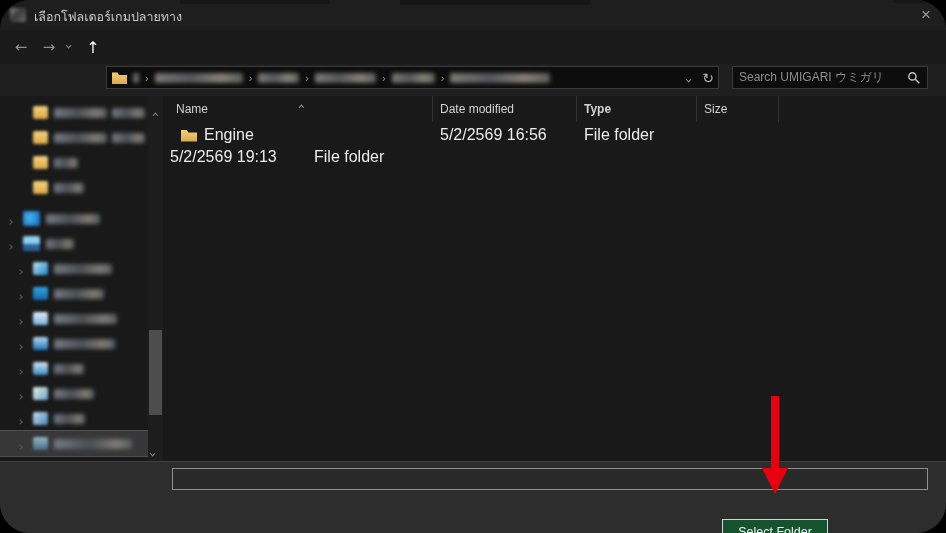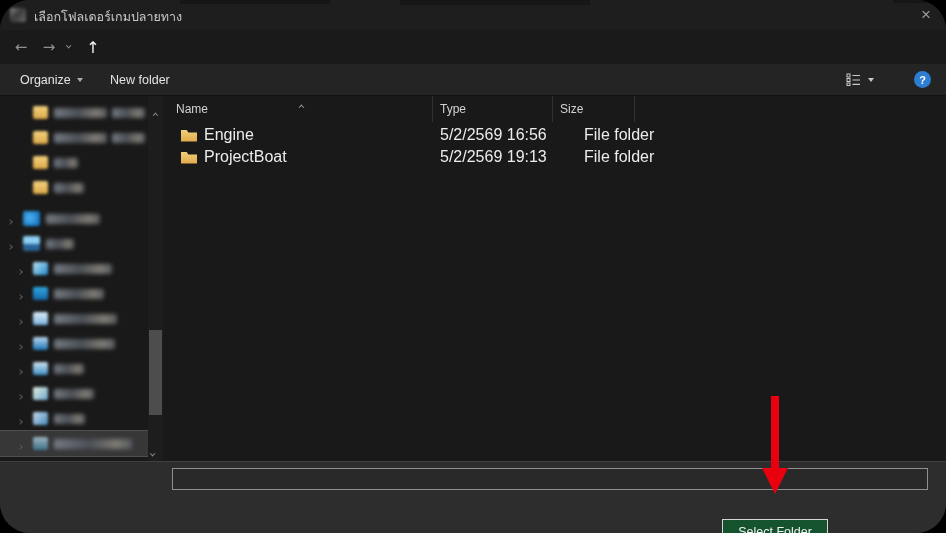--- a/index.html
+++ b/index.html
@@ -166,43 +166,20 @@
 
     <div class="field searchbox">
       <span class="search-ph">Search UMIGARI ウミガリ</span>
       <svg width="14" height="14" viewBox="0 0 14 14">
         <circle cx="5.4" cy="5.4" r="3.6" fill="none" stroke="#c4c4c4" stroke-width="1.4"></circle>
         <line x1="8.3" y1="8.3" x2="12.3" y2="12.3" stroke="#c4c4c4" stroke-width="1.4"></line>
       </svg>
     </div>
   </div>
 
-  <div class="toolbar">
-    <div class="tool-item" style="left:20px;">
-      <span>Organize</span>
-      <span class="tri-down"></span>
-    </div>
-    <div class="tool-item" style="left:110px;">
-      <span>New folder</span>
-    </div>
-    <div class="tool-item" style="left:846px;">
-      <svg class="view-icon" width="16" height="13" viewBox="0 0 16 13">
-        <rect x="1" y="1" width="3" height="3" fill="none" stroke="#c9c9c9" stroke-width="1"></rect>
-        <rect x="1" y="5.5" width="3" height="3" fill="none" stroke="#c9c9c9" stroke-width="1"></rect>
-        <rect x="1" y="10" width="3" height="2.5" fill="none" stroke="#c9c9c9" stroke-width="1"></rect>
-        <line x1="6.5" y1="2.5" x2="14" y2="2.5" stroke="#c9c9c9" stroke-width="1.2"></line>
-        <line x1="6.5" y1="7" x2="14" y2="7" stroke="#c9c9c9" stroke-width="1.2"></line>
-        <line x1="6.5" y1="11.3" x2="14" y2="11.3" stroke="#c9c9c9" stroke-width="1.2"></line>
-      </svg>
-      <span class="tri-down" style="border-top-color:#c8c8c8;"></span>
-    </div>
-    <div class="help-btn">
-        <span>?</span>
-      </div>
-  </div>
 
   <div class="content">
 
     <div class="sidebar">
       <div>
           <div class="sb-group g1">
             <div class="sb-item">
               <span class="sb-icon i-folder"></span>
               <span class="sb-label" style="width: 53px;"></span>
               <span class="sb-label extra" style="width: 33px;"></span>
@@ -282,42 +259,41 @@
         <span class="sb-arrow bottom"><span class="chev down small"></span></span>
       </div>
     </div>
 
     <div class="filelist">
       <div class="flh">
           <div class="flh-cell first" style="width: 270px;">
             <span>Name</span>
             <span class="sort-chev"><span class="chev up small"></span></span>
           </div>
-          <div class="flh-cell" style="width: 120px;">
+          <div class="flh-cell" style="width: 144px;">
+            <span>Date modified</span>
+          </div>
+          <div class="flh-cell" style="width: 120px; font-weight: bold;">
             <span>Type</span>
           </div>
           <div class="flh-cell" style="width: 82px;">
             <span>Size</span>
           </div>
         </div>
       <div class="rows">
           <div class="frow">
             <div class="fcell name" style="width: 270px;">
               <span class="folder-ico"></span>
               <span>Engine</span>
             </div>
             <div class="fcell" style="width: 144px;">5/2/2569 16:56</div>
             <div class="fcell" style="width: 120px;">File folder</div>
             <div class="fcell" style="width: 82px;"></div>
           </div>
           <div class="frow">
-            <div class="fcell name" style="width: 270px;">
-              <span class="folder-ico"></span>
-              <span>ProjectBoat</span>
-            </div>
             <div class="fcell" style="width: 144px;">5/2/2569 19:13</div>
             <div class="fcell" style="width: 120px;">File folder</div>
             <div class="fcell" style="width: 82px;"></div>
           </div>
         </div>
     </div>
   </div>
 
   <div class="footer">
     <input class="folder-input" type="text" value="" style="">

